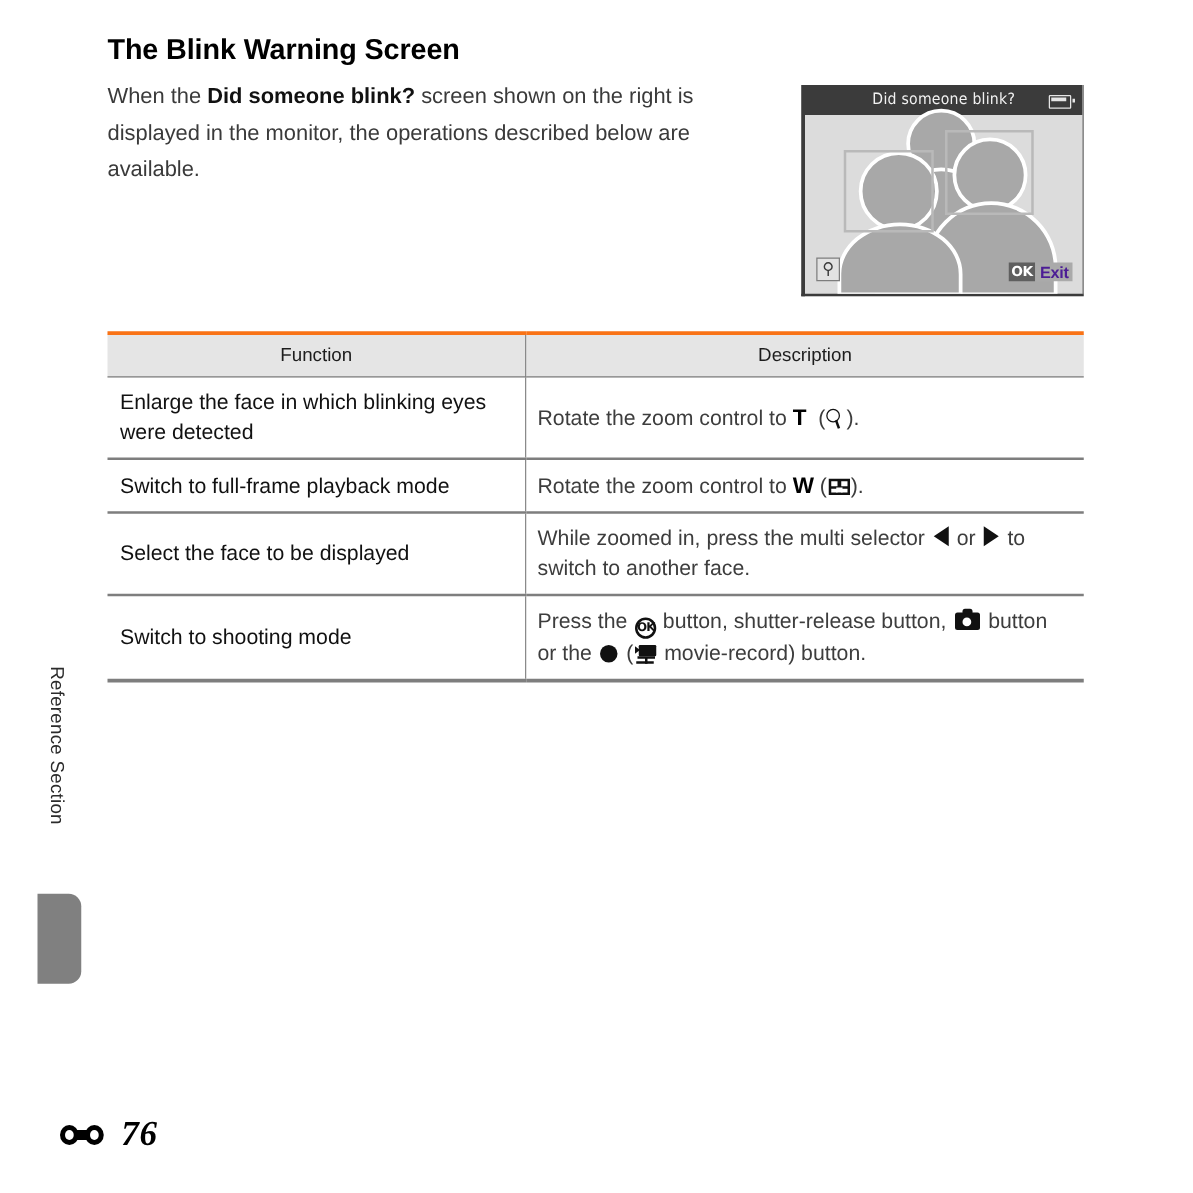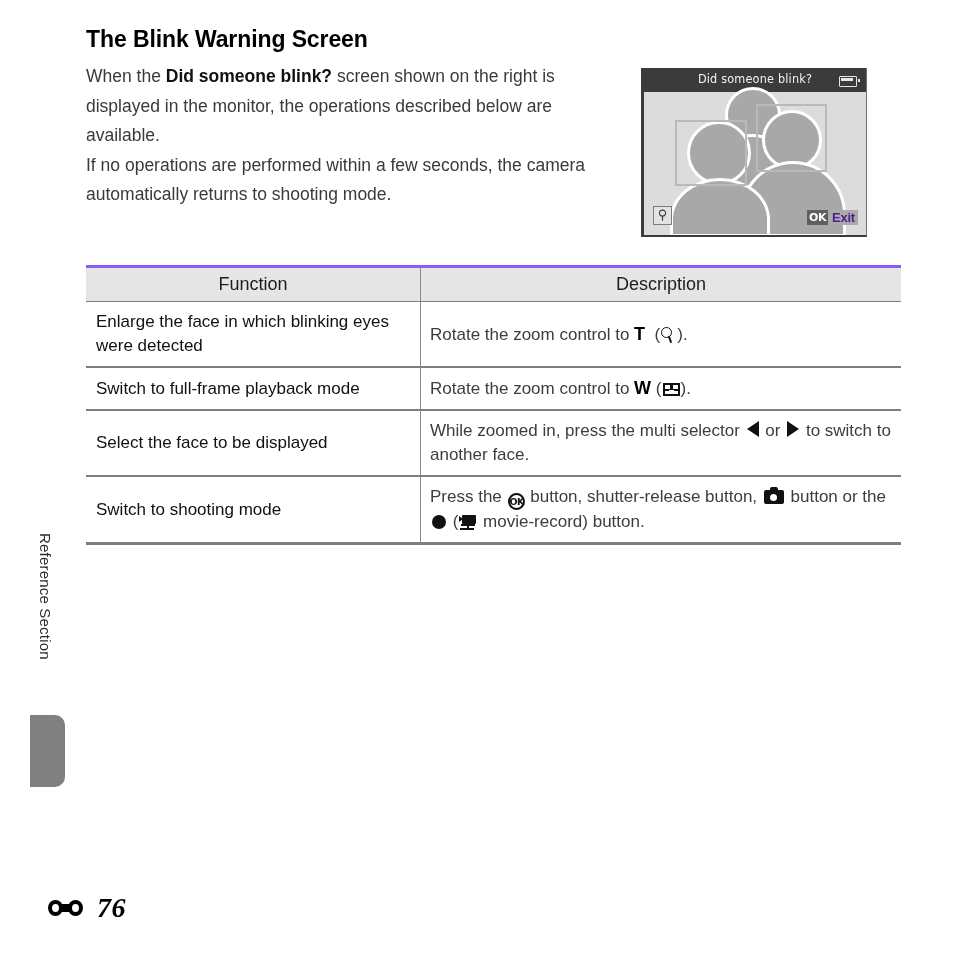--- a/index.html
+++ b/index.html
@@ -196,30 +196,30 @@
     table-layout: fixed;
   }
   #spec-table th,
   #spec-table td {
     padding: 0;
     vertical-align: middle;
     text-align: left;
   }
   #spec-table thead th {
     background: #e5e5e5;
-    border-top: 3px solid #8b5cf6;
+    border-top: 3px solid #f97316;
     border-bottom: 1.5px solid #7e7e7e;
     text-align: center;
     font-weight: normal;
-    font-size: 18px;
+    font-size: 15px;
     color: #1d1d1d;
     height: 33px;
   }
   #spec-table thead th.col-func { width: 334px; }
-  #spec-table thead th.col-desc { width: 480px; margin-left: 32px; }
+  #spec-table thead th.col-desc { width: 446px; margin-left: 32px; }
   #spec-table thead th.col-func {
     border-right: 1.5px solid #8a8a8a;
   }
   #spec-table tbody td {
     border-bottom: 2px solid #7e7e7e;
     font-size: 17px;
     line-height: 24px;
   }
   #spec-table tbody tr:last-child td {
     border-bottom: 3px solid #7e7e7e;
@@ -465,21 +465,20 @@
 </head>
 <body>
 
 <div id="side-tab"></div>
 <div id="side-label">Reference Section</div>
 
 <div id="page-heading">The Blink Warning Screen</div>
 
 <div id="intro">
   <p><span>When the </span><span class="b">Did someone blink?</span><span> screen shown on the right is displayed in the monitor, the operations described below are available.</span></p>
-  <p>If no operations are performed within a few seconds, the camera automatically returns to shooting mode.</p>
 </div>
 
 <div id="monitor">
   <div id="monitor-titlebar"></div>
   <div id="monitor-title">Did someone blink?</div>
   <div id="battery-icon"></div>
 
   <div class="person">
     <div class="head" style="left:81px; top:19px; width:56px; height:56px;"></div>
     <div class="body-shape" style="left:56px; top:66px; width:106px; height:103px;"></div>

